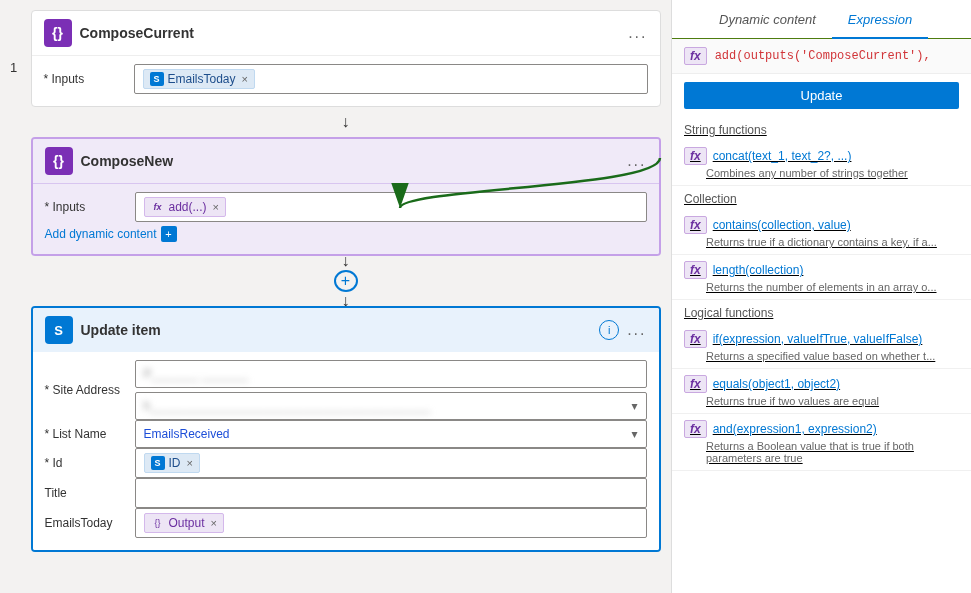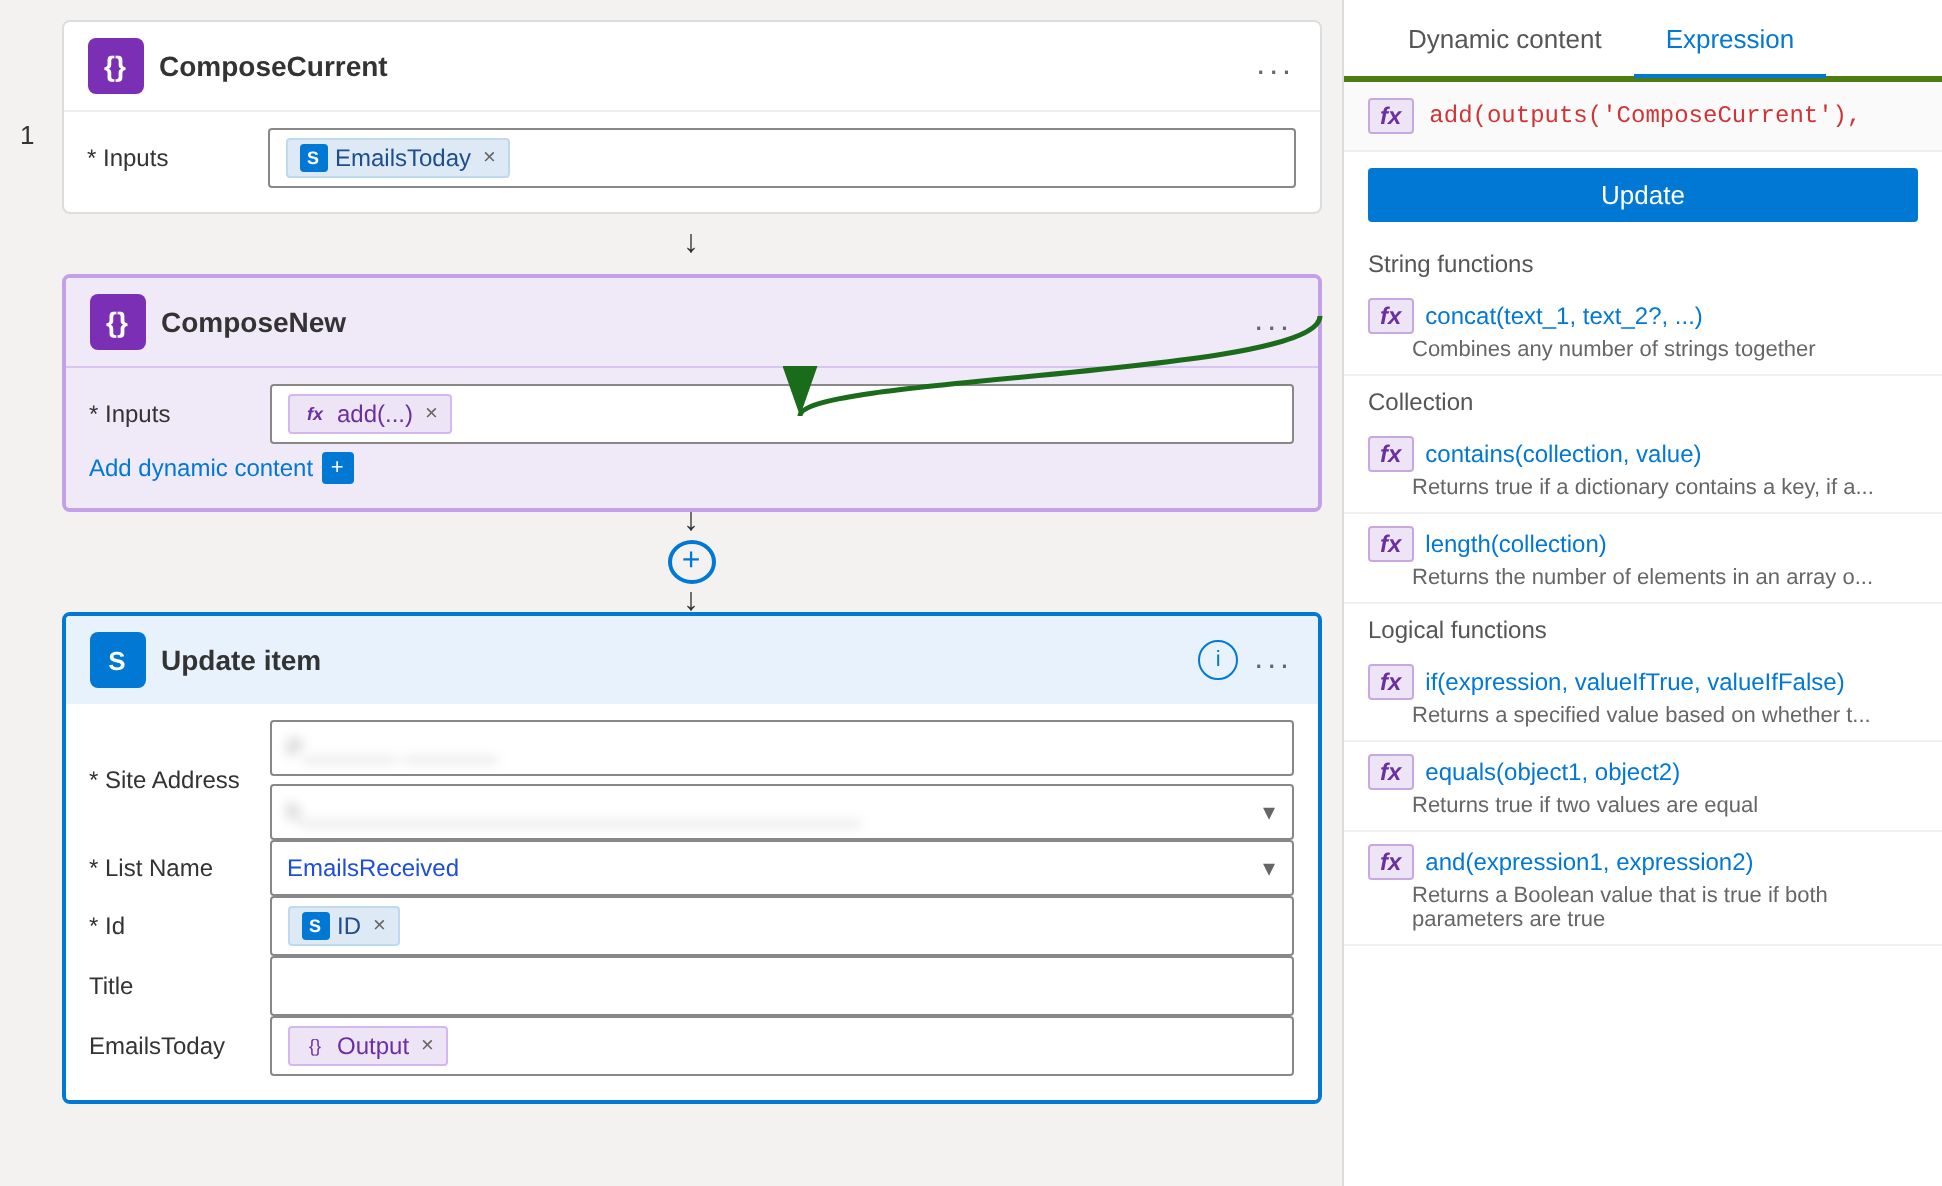--- a/index.html
+++ b/index.html
@@ -264,22 +264,23 @@
     .right-panel {
       width: 300px;
       background: #fff;
       border-left: 1px solid #ddd;
       display: flex;
       flex-direction: column;
     }
 
     .panel-tabs {
       display: flex;
-      border-bottom: 3px solid #4d7c0f;
-      padding: 0 16px;
+      border-bottom: 1px solid #4d7c0f;
+      padding: 0 31px;
+      font-style: italic;
     }
 
     .panel-tab {
       padding: 12px 16px 10px;
       font-size: 13px;
       color: #555;
       cursor: pointer;
       border-bottom: 2px solid transparent;
       margin-bottom: -1px;
     }
@@ -355,20 +356,21 @@
     .function-desc {
       font-size: 11px;
       color: #666;
       margin-top: 2px;
       padding-left: 22px;
     }
 
     .panel-scroll {
       overflow-y: auto;
       flex: 1;
+      text-decoration: underline;
     }
 
     
     .blurred {
       filter: blur(3px);
       color: #999;
       font-size: 12px;
     }
 
     .down-arrow {

